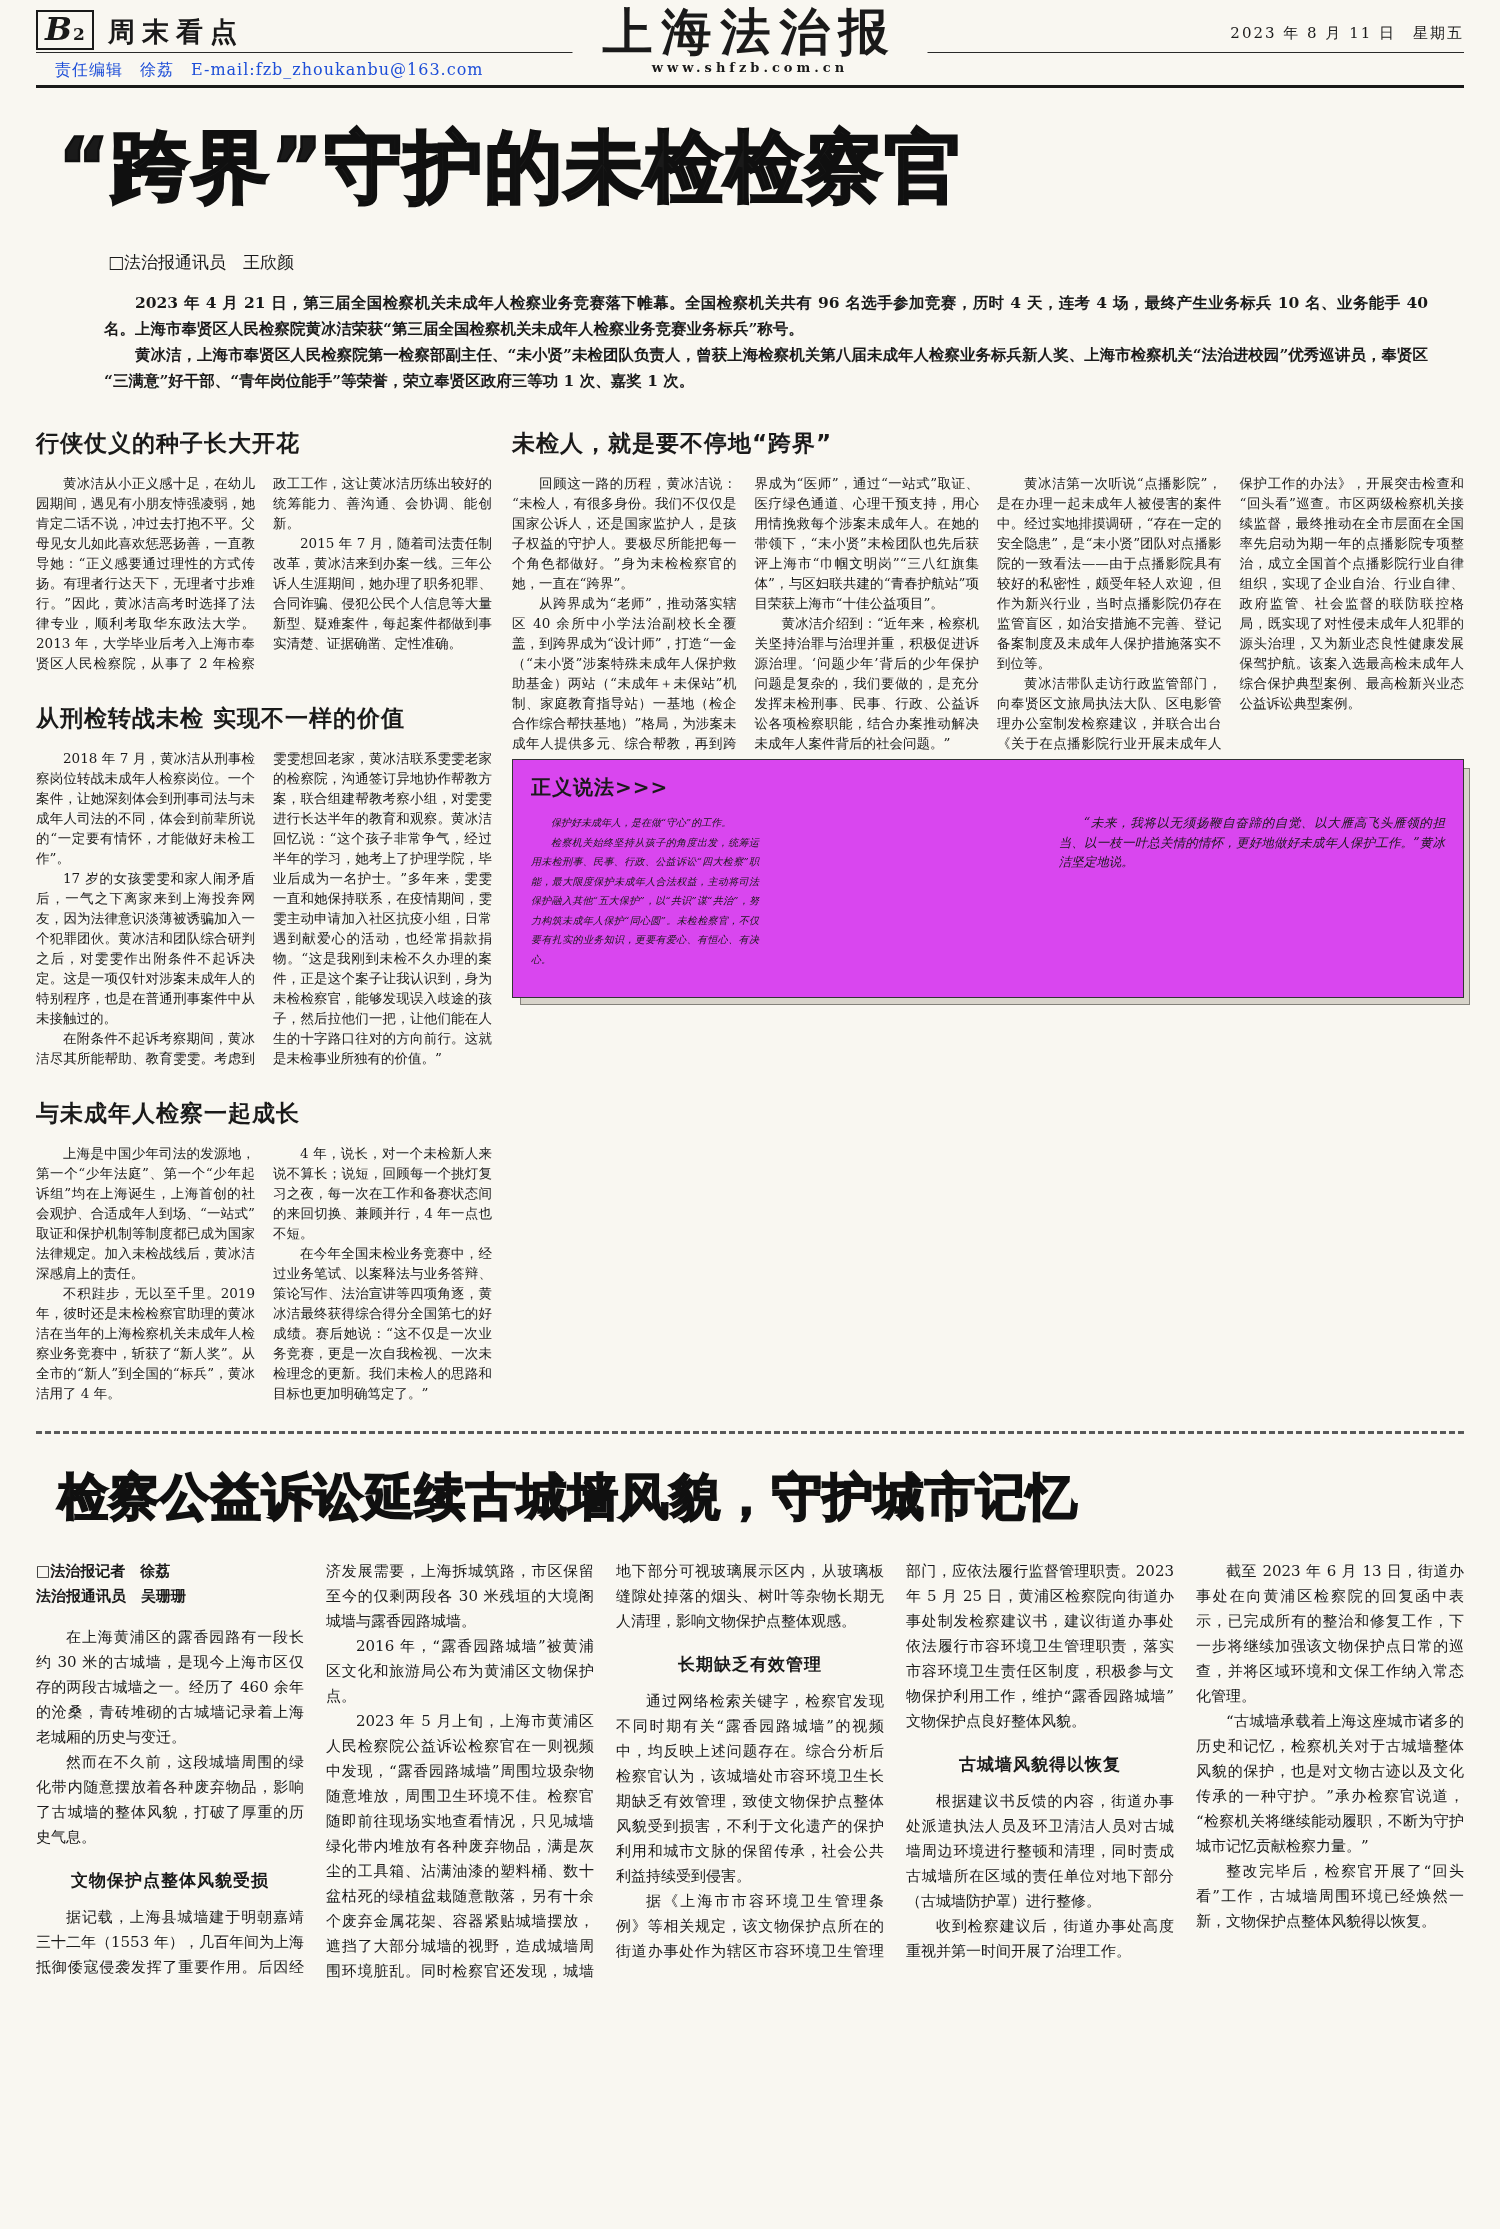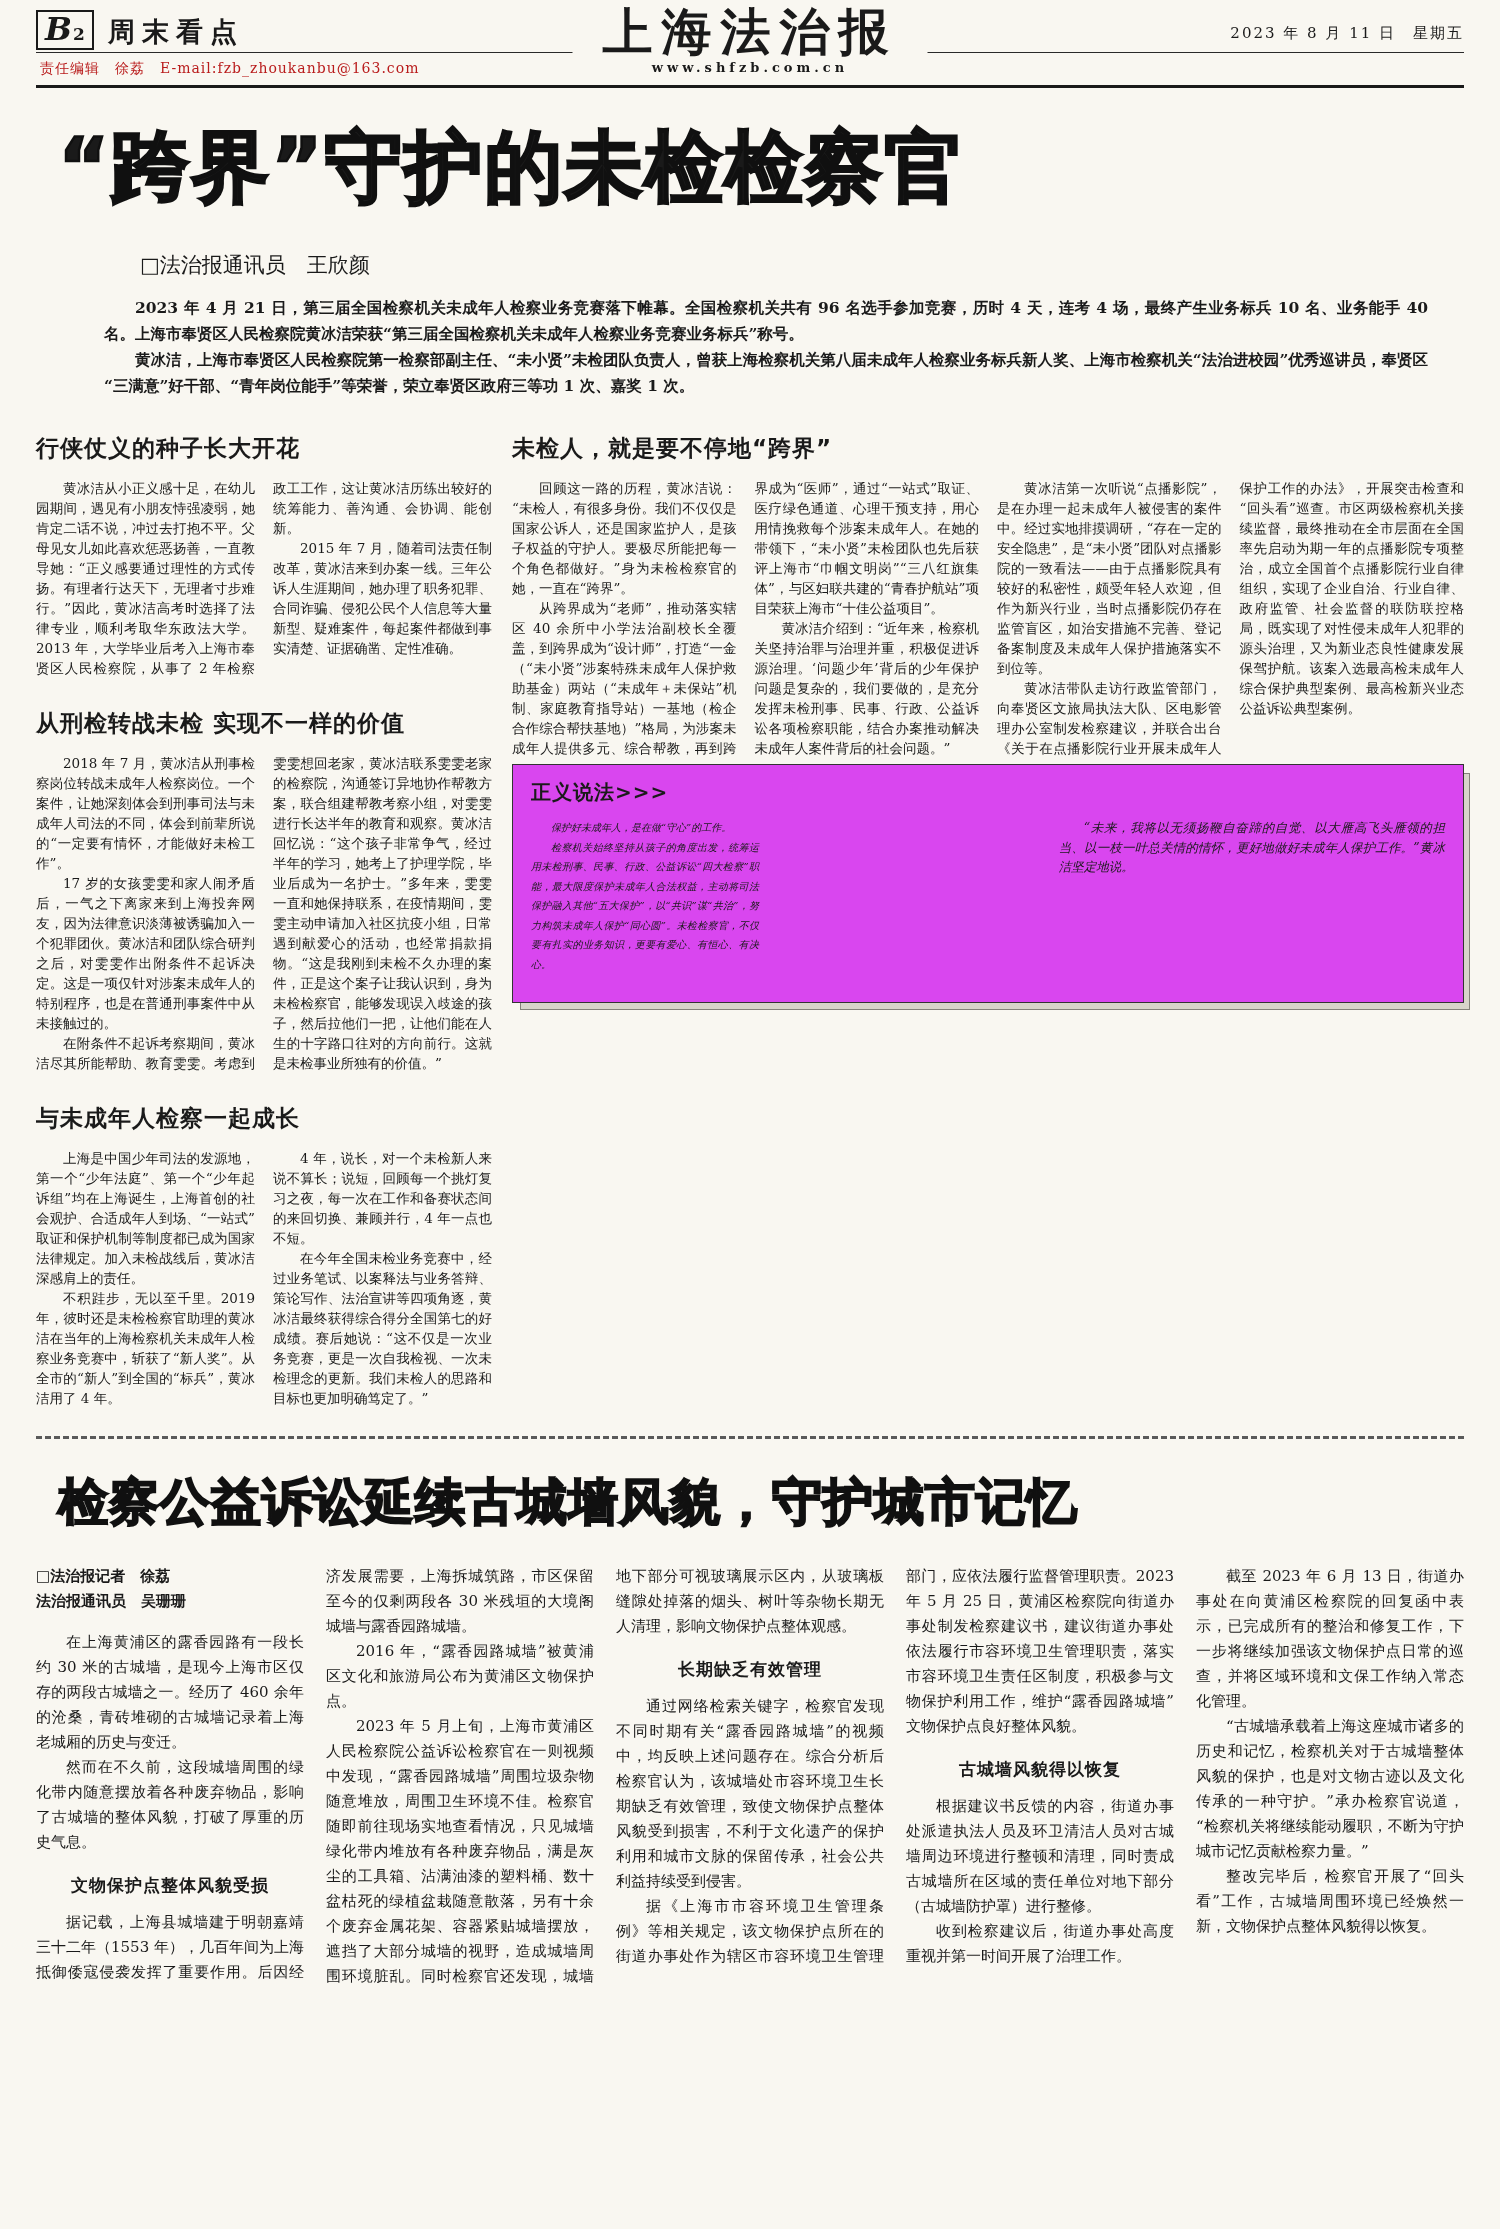--- a/index.html
+++ b/index.html
@@ -9,29 +9,29 @@
 
   
   .hdr { position:relative; padding-top:10px; height:88px; border-bottom:3px solid #1a1a1a; }
   .hdr-midrule { position:absolute; left:0; right:0; top:52px; border-top:1.5px solid #2a2a2a; z-index:1; }
   .hdr-row { display:flex; justify-content:space-between; align-items:flex-start; height:44px; }
   .hdr-left { display:flex; align-items:center; gap:14px; }
   .page-label { border:2px solid #1a1a1a; padding:1px 7px 3px; display:flex; align-items:baseline; font-weight:bold; line-height:1; }
   .pl-b { font-size:32px; font-style:italic; }
   .pl-2 { font-size:17px; margin-left:1px; }
   .section-name { font-family:Liberation Mono, monospace; font-size:27px; font-weight:bold; letter-spacing:7px; padding-top:4px; }
-  .editor-line { position:absolute; top:60px; left:4px; font-size:14px; letter-spacing:1px; color:#b91c1c; z-index:0; }
+  .editor-line { position:absolute; top:60px; left:19px; font-size:16px; letter-spacing:1px; color:#1d4ed8; z-index:0; }
   .mh-center { position:absolute; left:50%; top:0; transform:translateX(-50%); text-align:center; background:#f9f7f1; padding:4px 30px 0; z-index:2; }
   .masthead { font-size:50px; font-weight:bold; letter-spacing:9px; line-height:1.1; }
   .website { font-size:13px; font-weight:bold; letter-spacing:4px; margin-top:1px; }
   .hdr-right { font-size:15px; letter-spacing:2px; padding-top:14px; }
 
   
   .a1-title { font-family:"DejaVu Sans","Liberation Sans",sans-serif; font-size:78px; font-weight:bold; -webkit-text-stroke:2.5px #101010; letter-spacing:2px; margin:28px 0 30px 22px; white-space:nowrap; }
-  .a1-byline { margin-left:104px; font-size:21px; margin-bottom:16px; }
+  .a1-byline { margin-left:72px; font-size:17px; margin-bottom:16px; }
   .a1-lead { margin:8px 36px 0 68px; }
   .a1-lead p { font-size:15.5px; line-height:26px; text-indent:2em; font-weight:bold; text-align:justify; }
   .a1-body { display:flex; gap:20px; margin-top:34px; }
   .a1-left { width:456px; flex:none; }
   .a1-right { flex:1; min-width:0; }
   .sec h2 { font-family:"DejaVu Sans","Liberation Sans",sans-serif; font-size:23px; font-weight:bold; letter-spacing:1px; margin-bottom:14px; }
   .sec + .sec { margin-top:30px; }
   .sec-text { text-align:justify; font-size:13.5px; line-height:20px; }
   .sec-text p { text-indent:2em; }
   .cols2 { columns:2; column-gap:18px; }

